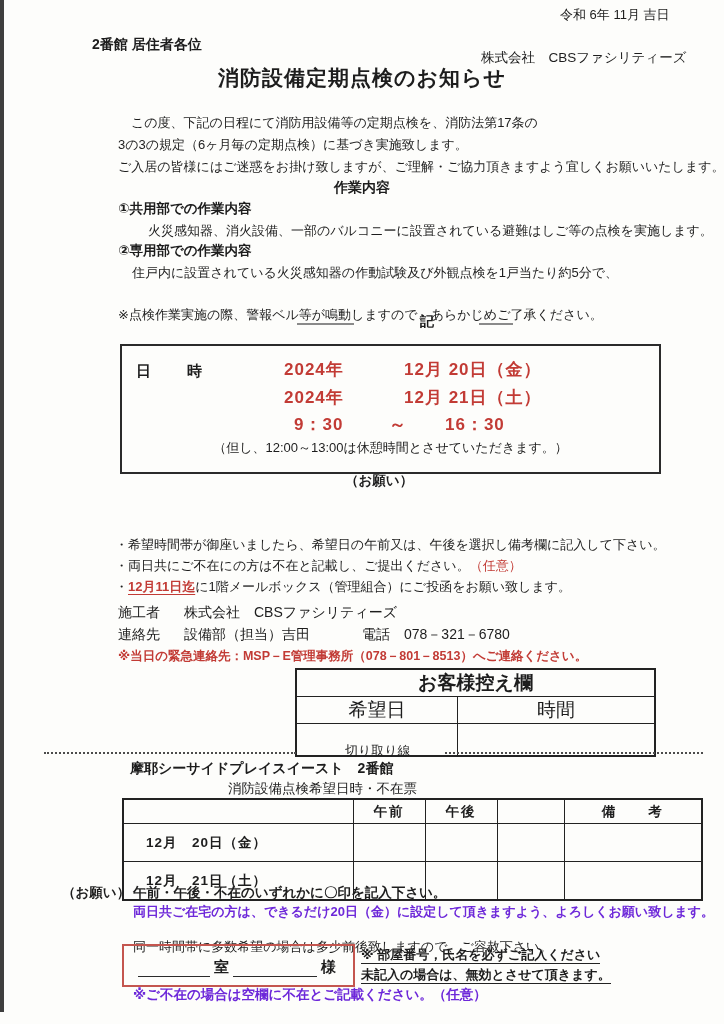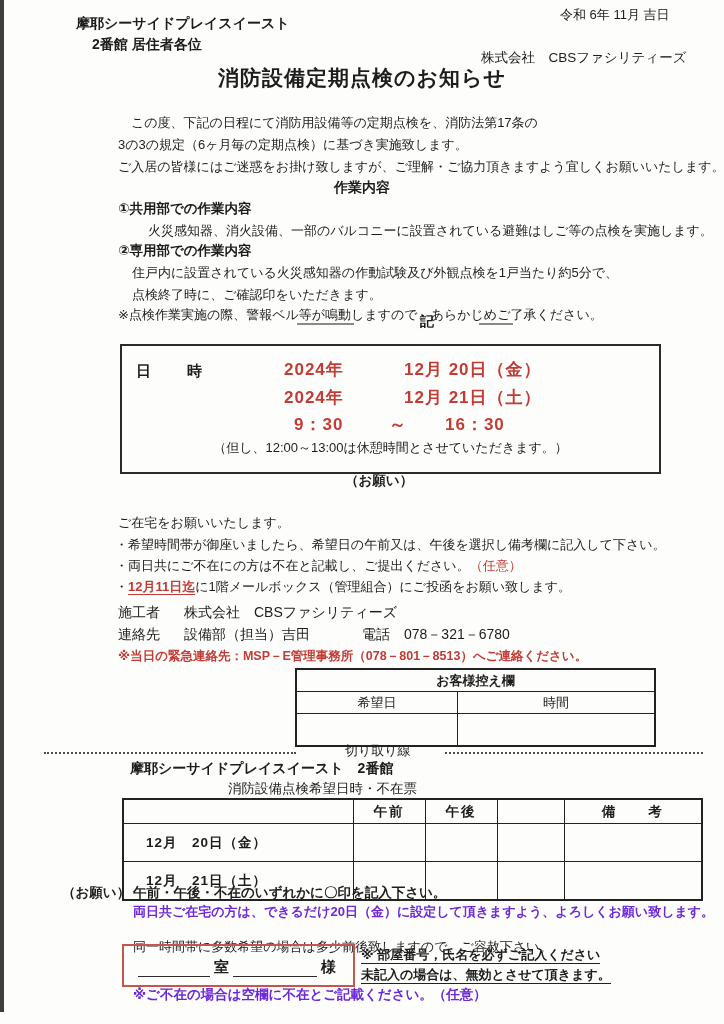--- a/index.html
+++ b/index.html
@@ -22,21 +22,21 @@
   .center{width:100%;text-align:center;}
   
   .dash{position:absolute;border-top:2px solid #8a8a8a;}
   
   .date-box{position:absolute;left:120px;top:344px;width:537px;height:126px;border:2px solid #2b2b2b;background:transparent;}
   .sched{font-size:17px;font-weight:bold;letter-spacing:1px;}
   
   table{border-collapse:collapse;}
   .copy-table{position:absolute;left:295px;top:668px;width:361px;}
   .copy-table table{width:100%;border:2px solid #222;}
-  .copy-table td{border:1.5px solid #222;text-align:center;font-size:13px;padding:0;}
+  .copy-table td{border:1.5px solid #222;text-align:center;font-size:19px;padding:0;}
   .copy-table .ttl{height:21px;font-weight:bold;}
   .copy-table .hdr{height:21px;font-weight:normal;}
   .copy-table .empty{height:31px;}
   
   .dotted{position:absolute;border-top:2px dotted #4c4c4c;}
   
   .slip-table{position:absolute;left:122px;top:798px;width:579px;}
   .slip-table table{width:100%;border:2px solid #222;table-layout:fixed;}
   .slip-table td{border:1.5px solid #222;font-size:13.5px;padding:0;}
   .slip-table .hrow td{height:23px;text-align:center;font-weight:bold;letter-spacing:2px;}
@@ -53,55 +53,52 @@
   .ul-black{border-bottom:1.5px solid #222;padding-bottom:1px;font-weight:bold;}
   .u-red{text-decoration:underline;text-underline-offset:3px;}
 </style>
 </head>
 <body>
 
 <div class="page">
   <div class="scan-edge"></div>
 
   <div class="abs fs13" style="top:6px;left:560px;">令和 6年 11月 吉日</div>
-  <div class="abs b fs14" style="top:15px;left:76px;">摩耶シーサイドプレイスイースト</div>
   <div class="abs b fs14" style="top:36px;left:92px;">2番館  居住者各位</div>
   <div class="abs fs135" style="top:49px;left:481px;">株式会社　CBSファシリティーズ</div>
   <div class="abs title" style="top:64px;left:0;">消防設備定期点検のお知らせ</div>
 
   <div class="abs fs13" style="top:114px;left:118px;">　この度、下記の日程にて消防用設備等の定期点検を、消防法第17条の</div>
   <div class="abs fs13" style="top:136px;left:118px;">3の3の規定（6ヶ月毎の定期点検）に基づき実施致します。</div>
   <div class="abs fs13" style="top:158px;left:118px;">ご入居の皆様にはご迷惑をお掛け致しますが、ご理解・ご協力頂きますよう宜しくお願いいたします。</div>
 
   <div class="abs b fs14 center" style="top:179px;left:0;">作業内容</div>
   <div class="abs b fs135" style="top:200px;left:118px;">①共用部での作業内容</div>
   <div class="abs fs13" style="top:222px;left:148px;">火災感知器、消火設備、一部のバルコニーに設置されている避難はしご等の点検を実施します。</div>
   <div class="abs b fs135" style="top:242px;left:118px;">②専用部での作業内容</div>
   <div class="abs fs13" style="top:264px;left:132px;">住戸内に設置されている火災感知器の作動試験及び外観点検を1戸当たり約5分で、</div>
-  <div class="abs fs13" style="top:286px;left:132px;">点検終了時に、ご確認印をいただきます。</div>
   <div class="abs fs13" style="top:306px;left:118px;">※点検作業実施の際、警報ベル等が鳴動しますので、あらかじめご了承ください。</div>
 
   <div class="dash" style="top:323px;left:297px;width:57px;"></div>
   <div class="abs b fs14" style="top:313px;left:420px;">記</div>
   <div class="dash" style="top:323px;left:479px;width:34px;"></div>
 
   <div class="date-box">
     <div class="abs b" style="top:16px;left:14px;font-size:15px;letter-spacing:2px;">日　　時</div>
     <div class="abs sched red" style="top:12px;left:162px;">2024年</div>
     <div class="abs sched red" style="top:12px;left:282px;">12月 20日（金）</div>
     <div class="abs sched red" style="top:40px;left:162px;">2024年</div>
     <div class="abs sched red" style="top:40px;left:282px;">12月 21日（土）</div>
     <div class="abs sched red" style="top:67px;left:172px;">9：30</div>
     <div class="abs sched red" style="top:67px;left:267px;">～</div>
     <div class="abs sched red" style="top:67px;left:323px;">16：30</div>
     <div class="abs fs13 center" style="top:93px;left:0;">（但し、12:00～13:00は休憩時間とさせていただきます。）</div>
   </div>
 
   <div class="abs b fs135" style="top:472px;left:345px;">（お願い）</div>
-  <div class="abs fs13" style="top:514px;left:118px;">ご在宅をお願いいたします。</div>
   <div class="abs fs13" style="top:536px;left:115px;">・希望時間帯が御座いましたら、希望日の午前又は、午後を選択し備考欄に記入して下さい。</div>
   <div class="abs fs13" style="top:557px;left:115px;">
     <span>・両日共にご不在にの方は不在と記載し、ご提出ください。</span><span class="red">（任意）</span>
   </div>
   <div class="abs fs13" style="top:578px;left:115px;">
     <span>・</span><span class="red b u-red">12月11日迄</span><span>に1階メールボックス（管理組合）にご投函をお願い致します。</span>
   </div>
 
   <div class="abs fs14" style="top:604px;left:118px;">
     <span>施工者</span><span style="margin-left:24px;">株式会社　CBSファシリティーズ</span>

